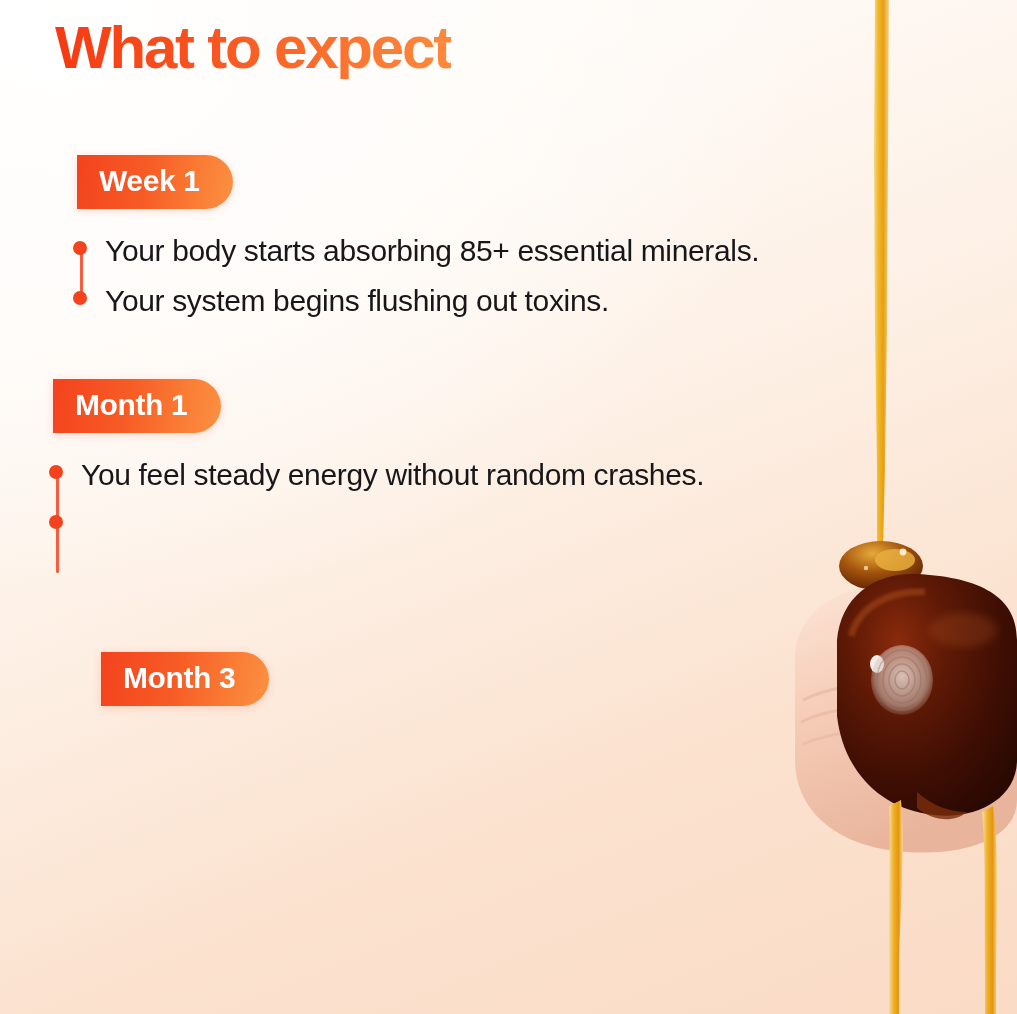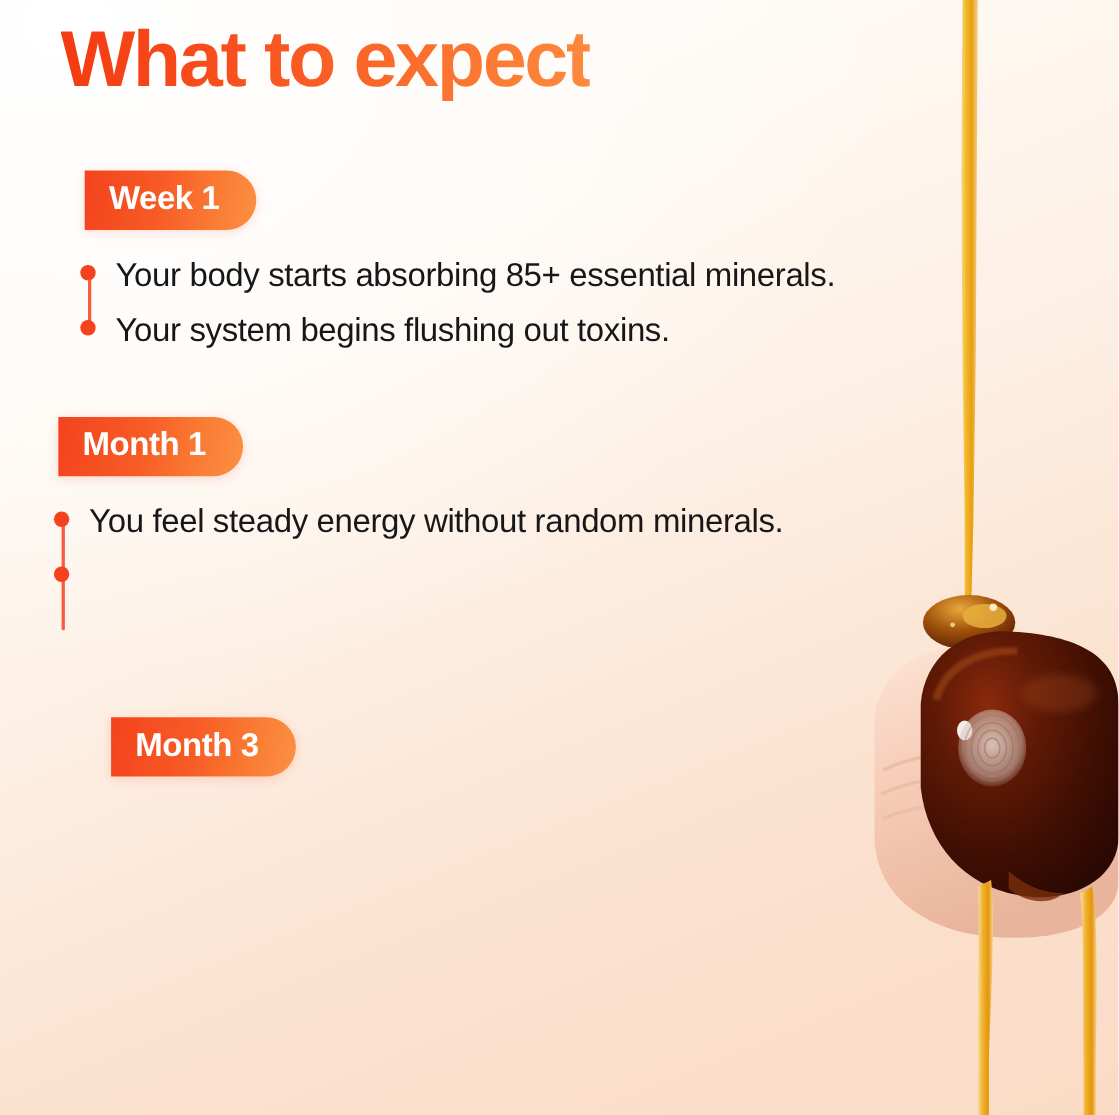--- a/index.html
+++ b/index.html
@@ -24,21 +24,21 @@
         #FADBC6 100%);
     overflow:hidden;
   }
 
   
   .art { position:absolute; top:0; right:0; width:250px; height:1014px; pointer-events:none; }
 
   
   .headline {
     position:absolute; left:55px; top:17px;
-    font-size:72px;
+    font-size:60px;
     font-weight:900;
     letter-spacing:-2.2px;
     line-height:1.04;
     white-space:nowrap;
     background:linear-gradient(95deg, #F43A12 0%, #F8511E 34%, #FA6A2A 62%, #FD8A3E 100%);
     -webkit-background-clip:text;
     background-clip:text;
     color:transparent;
     -webkit-text-fill-color:transparent;
   }
@@ -196,21 +196,21 @@
       </div>
     </div>
   </section>
 
   <section class="section" id="sec-1">
     <div class="badge">Month 1</div>
     <div class="bullets">
       <div class="connector" style="top:21px; height:101px;"></div>
       <div class="bullet-row">
         <span class="dot"></span>
-        <span class="bullet-text">You feel steady energy without random minerals.</span>
+        <span class="bullet-text">You feel steady energy without random crashes.</span>
       </div>
       <div class="bullet-row">
         <span class="dot"></span>
       </div>
     </div>
   </section>
 
   <section class="section" id="sec-2">
     <div class="badge">Month 3</div>
   </section>

